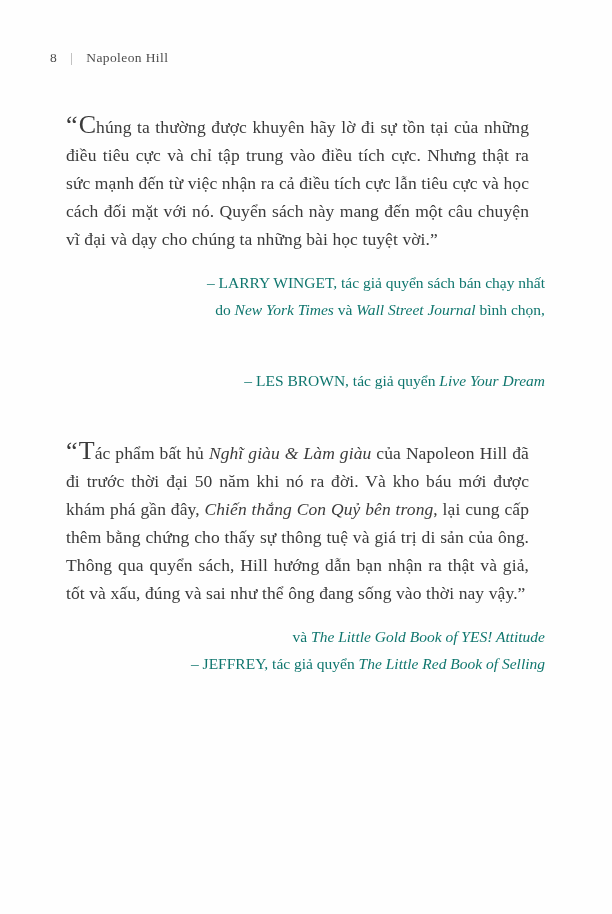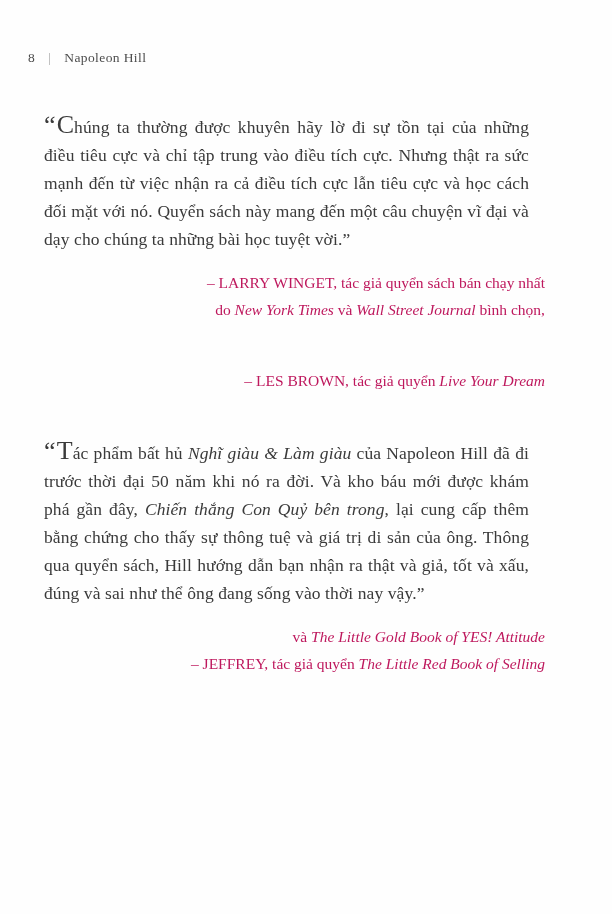--- a/index.html
+++ b/index.html
@@ -6,21 +6,21 @@
   html, body { margin: 0; padding: 0; }
   body {
     width: 612px;
     height: 914px;
     background: #ffffff;
     font-family: "Liberation Serif", serif;
   }
   .page {
     width: 612px;
     height: 914px;
-    padding: 50px 67px 0 28px;
+    padding: 50px 67px 0 50px;
     color: #3a3a3a;
     background: #fefefe;
     overflow: hidden;
   }
   .header {
     font-size: 13.5px;
     color: #4c4c4c;
     letter-spacing: 0.4px;
   }
   .header .sep {
@@ -45,21 +45,21 @@
     font-size: 26px;
     line-height: 1;
   }
   .italic { font-style: italic; }
   .regular { font-style: normal; }
   .attribution {
     margin-top: 7px;
     text-align: right;
     font-size: 15.5px;
     line-height: 27px;
-    color: #be185d;
+    color: #0f766e;
   }
   .attribution-line { white-space: normal; }
 </style>
 </head>
 <body>
 
 <div class="page">
   <div class="header">
     <span>8</span><span class="sep">|</span><span>Napoleon Hill</span>
   </div>

